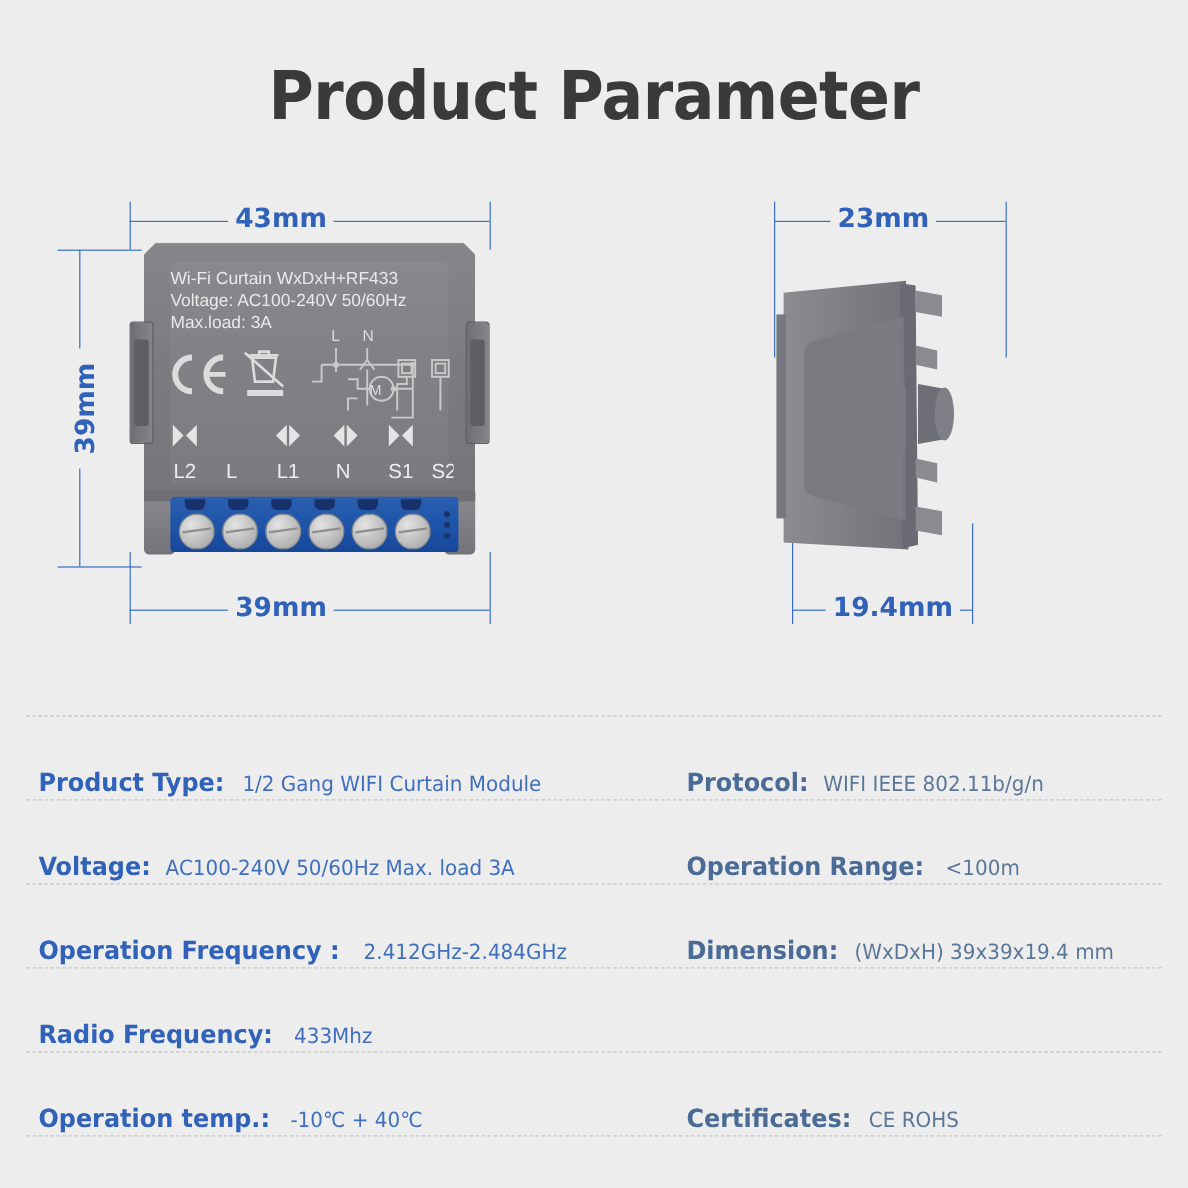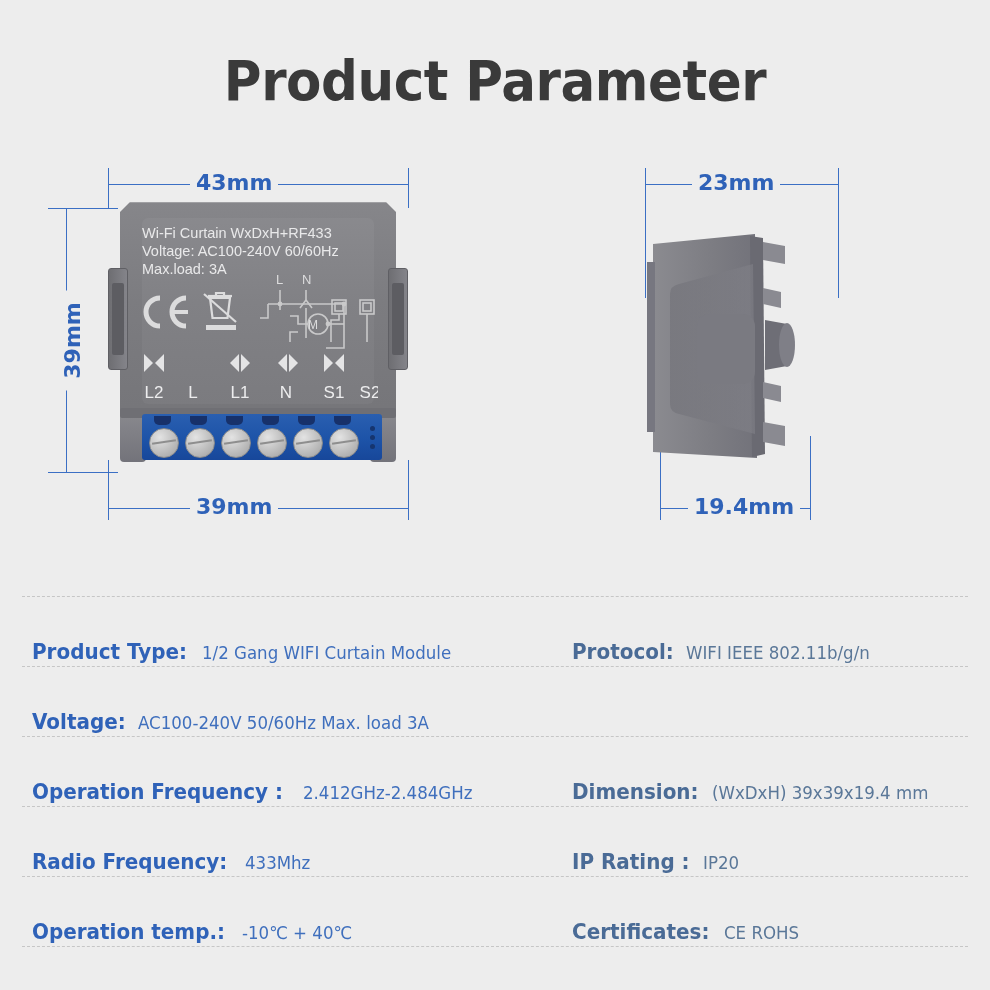--- a/index.html
+++ b/index.html
@@ -286,21 +286,21 @@
 
   <div class="device-front">
     <div class="df-body">
       <div class="df-inner"></div>
     </div>
     <div class="df-clip left"></div>
     <div class="df-clip right"></div>
 
     <div class="df-label">
       <div>Wi-Fi Curtain WxDxH+RF433</div>
-      <div>Voltage: AC100-240V 60/60Hz</div>
+      <div>Voltage: AC100-240V 50/60Hz</div>
       <div>Max.load: 3A</div>
     </div>
 
     <svg class="df-marks" viewBox="0 0 120 48">
       <g fill="none" stroke="#dcdcdd" stroke-width="5">
         <path d="M22 10 A14 14 0 1 0 22 38"></path>
         <path d="M48 10 A14 14 0 1 0 48 38"></path>
       </g>
       <line x1="36" y1="24" x2="50" y2="24" stroke="#dcdcdd" stroke-width="4"></line>
       <g stroke="#dcdcdd" stroke-width="2.2" fill="none">
@@ -451,42 +451,42 @@
       <span class="spec-key">Protocol:</span>
       <span class="spec-val">WIFI IEEE 802.11b/g/n</span>
     </div>
   </div>
 
   <div class="spec-row">
     <div class="spec-cell left-col">
       <span class="spec-key">Voltage:</span>
       <span class="spec-val">AC100-240V 50/60Hz Max. load 3A</span>
     </div>
+    <div class="spec-cell right-col">
+      <span class="spec-key">Operation Range:</span>
+      <span class="spec-val">&lt;100m</span>
+    </div>
   </div>
 
   <div class="spec-row">
     <div class="spec-cell left-col">
       <span class="spec-key">Operation Frequency :</span>
       <span class="spec-val">2.412GHz-2.484GHz</span>
     </div>
     <div class="spec-cell right-col">
       <span class="spec-key">Dimension:</span>
       <span class="spec-val">(WxDxH) 39x39x19.4 mm</span>
     </div>
   </div>
 
   <div class="spec-row">
     <div class="spec-cell left-col">
       <span class="spec-key">Radio Frequency:</span>
       <span class="spec-val">433Mhz</span>
     </div>
-    <div class="spec-cell right-col">
-      <span class="spec-key">IP Rating :</span>
-      <span class="spec-val">IP20</span>
-    </div>
   </div>
 
   <div class="spec-row">
     <div class="spec-cell left-col">
       <span class="spec-key">Operation temp.:</span>
       <span class="spec-val">-10℃ + 40℃</span>
     </div>
     <div class="spec-cell right-col">
       <span class="spec-key">Certificates:</span>
       <span class="spec-val">CE ROHS</span>

